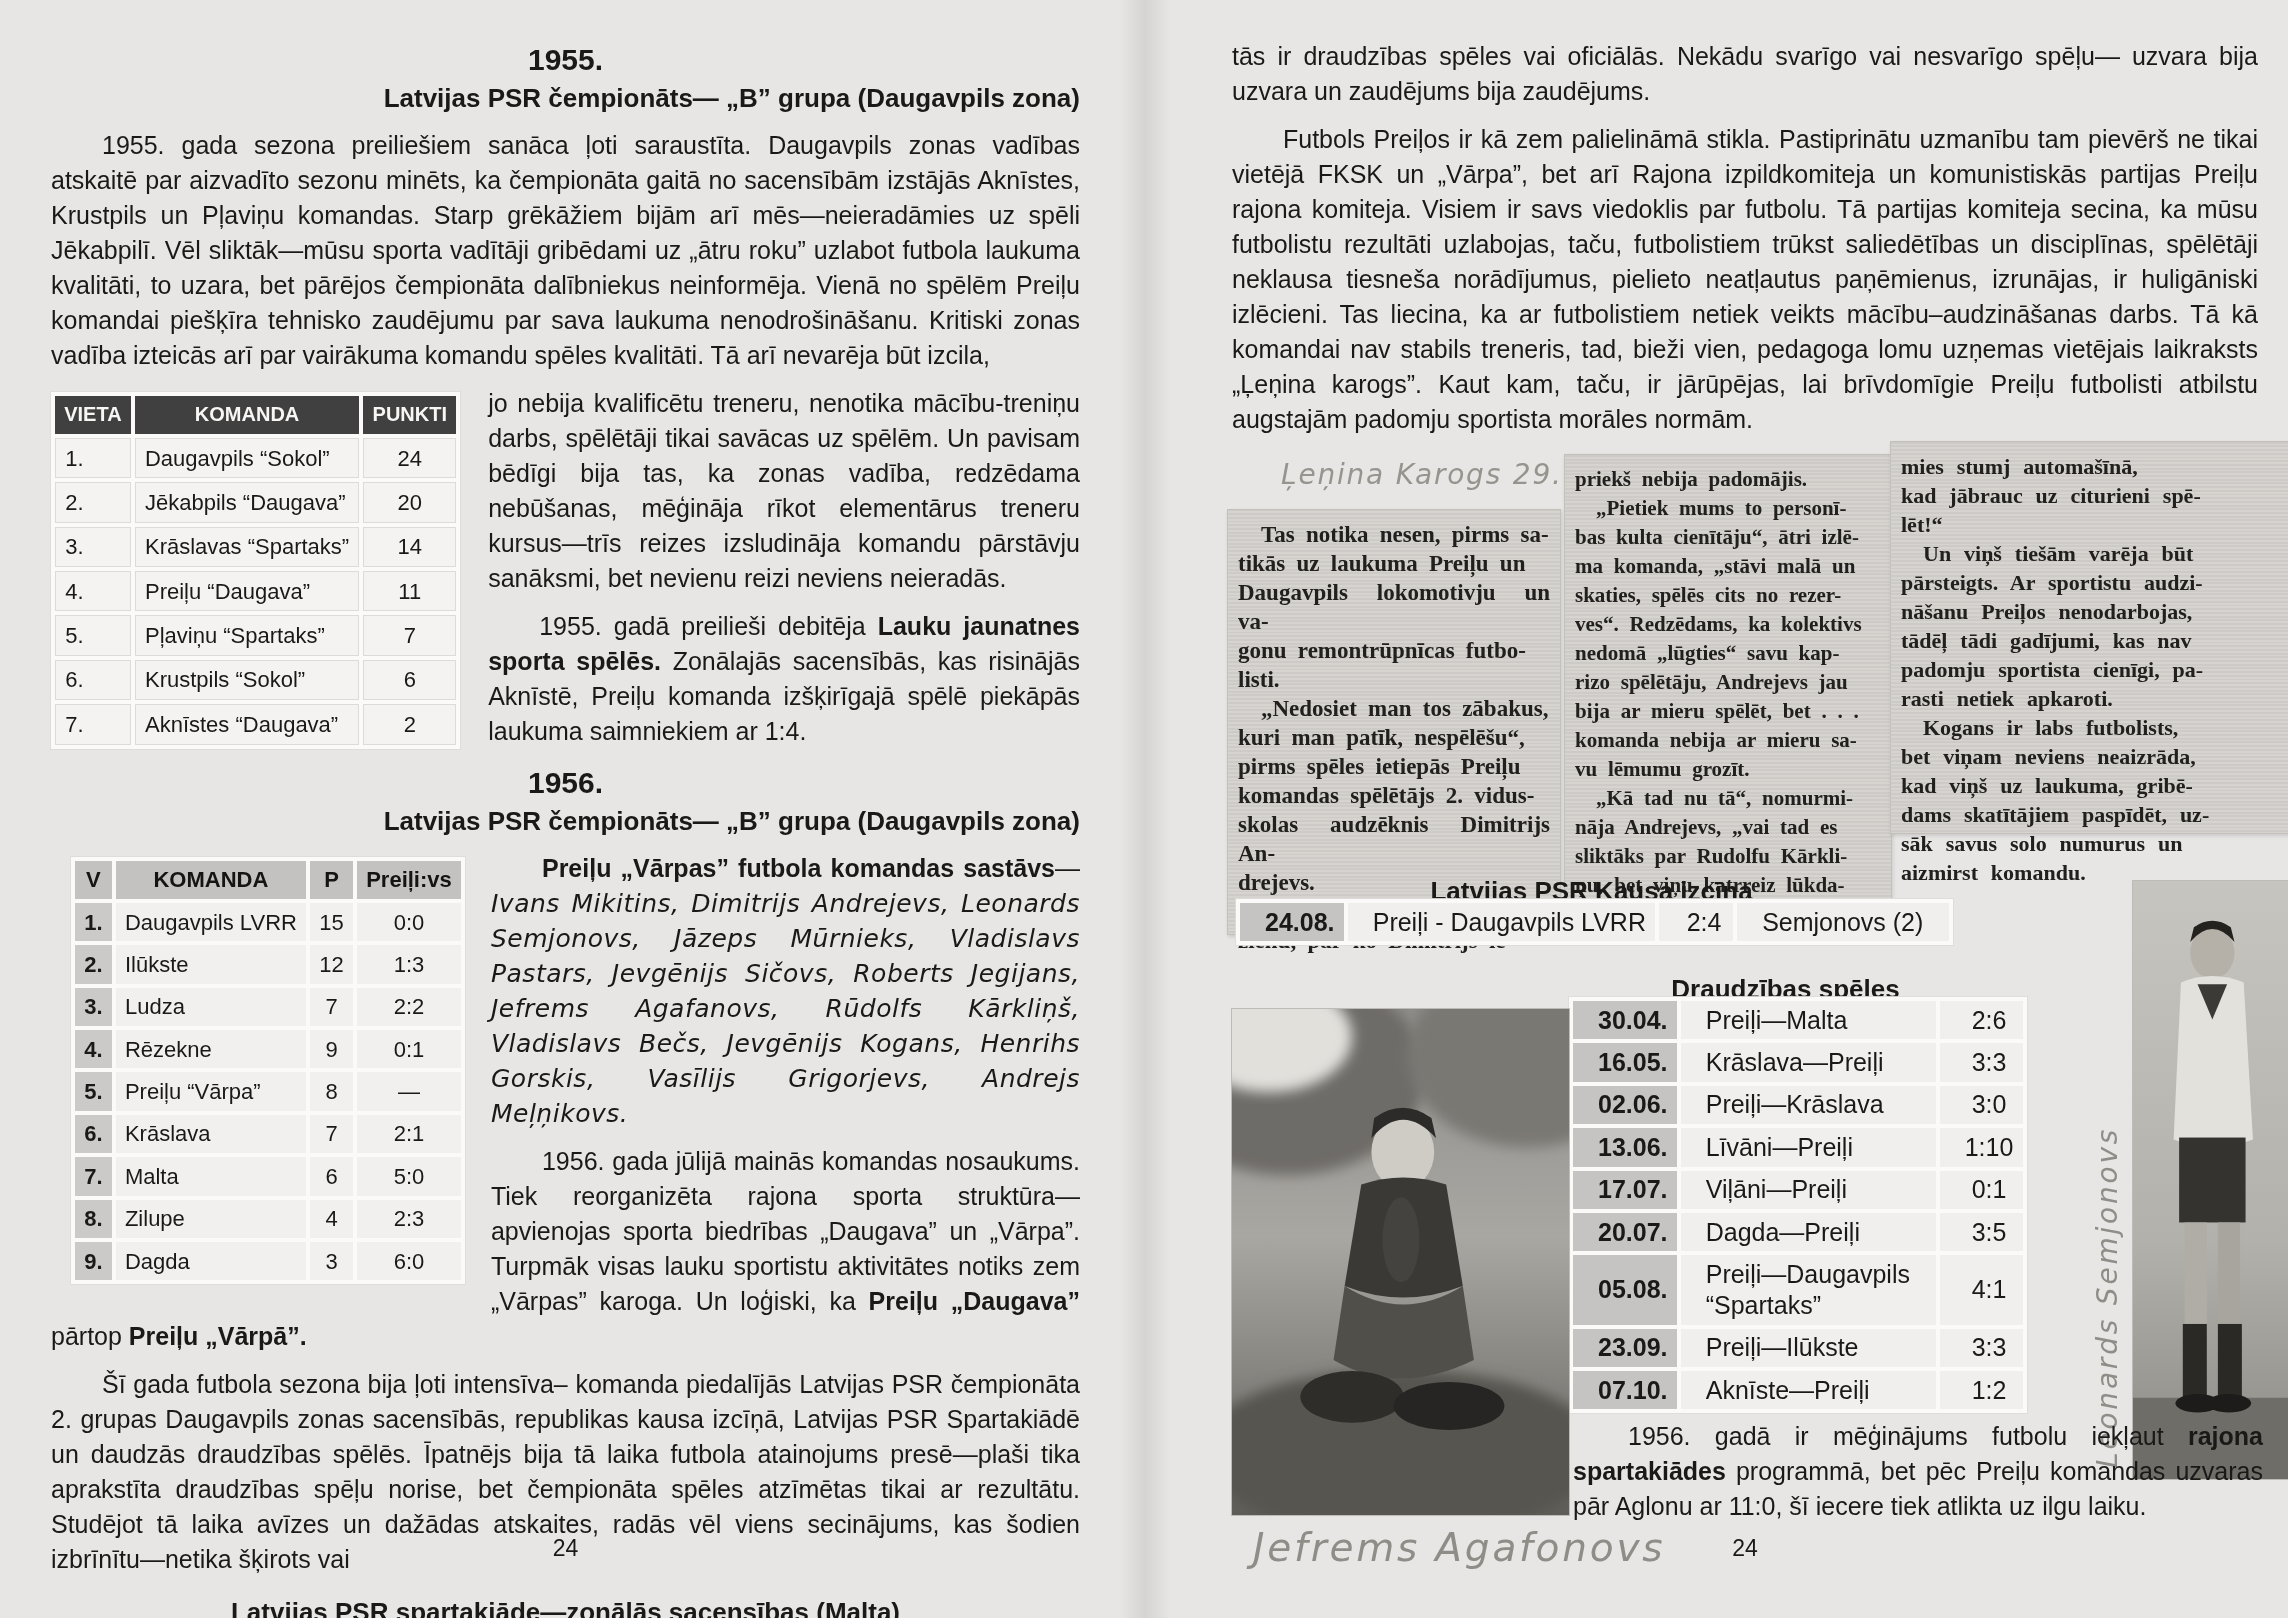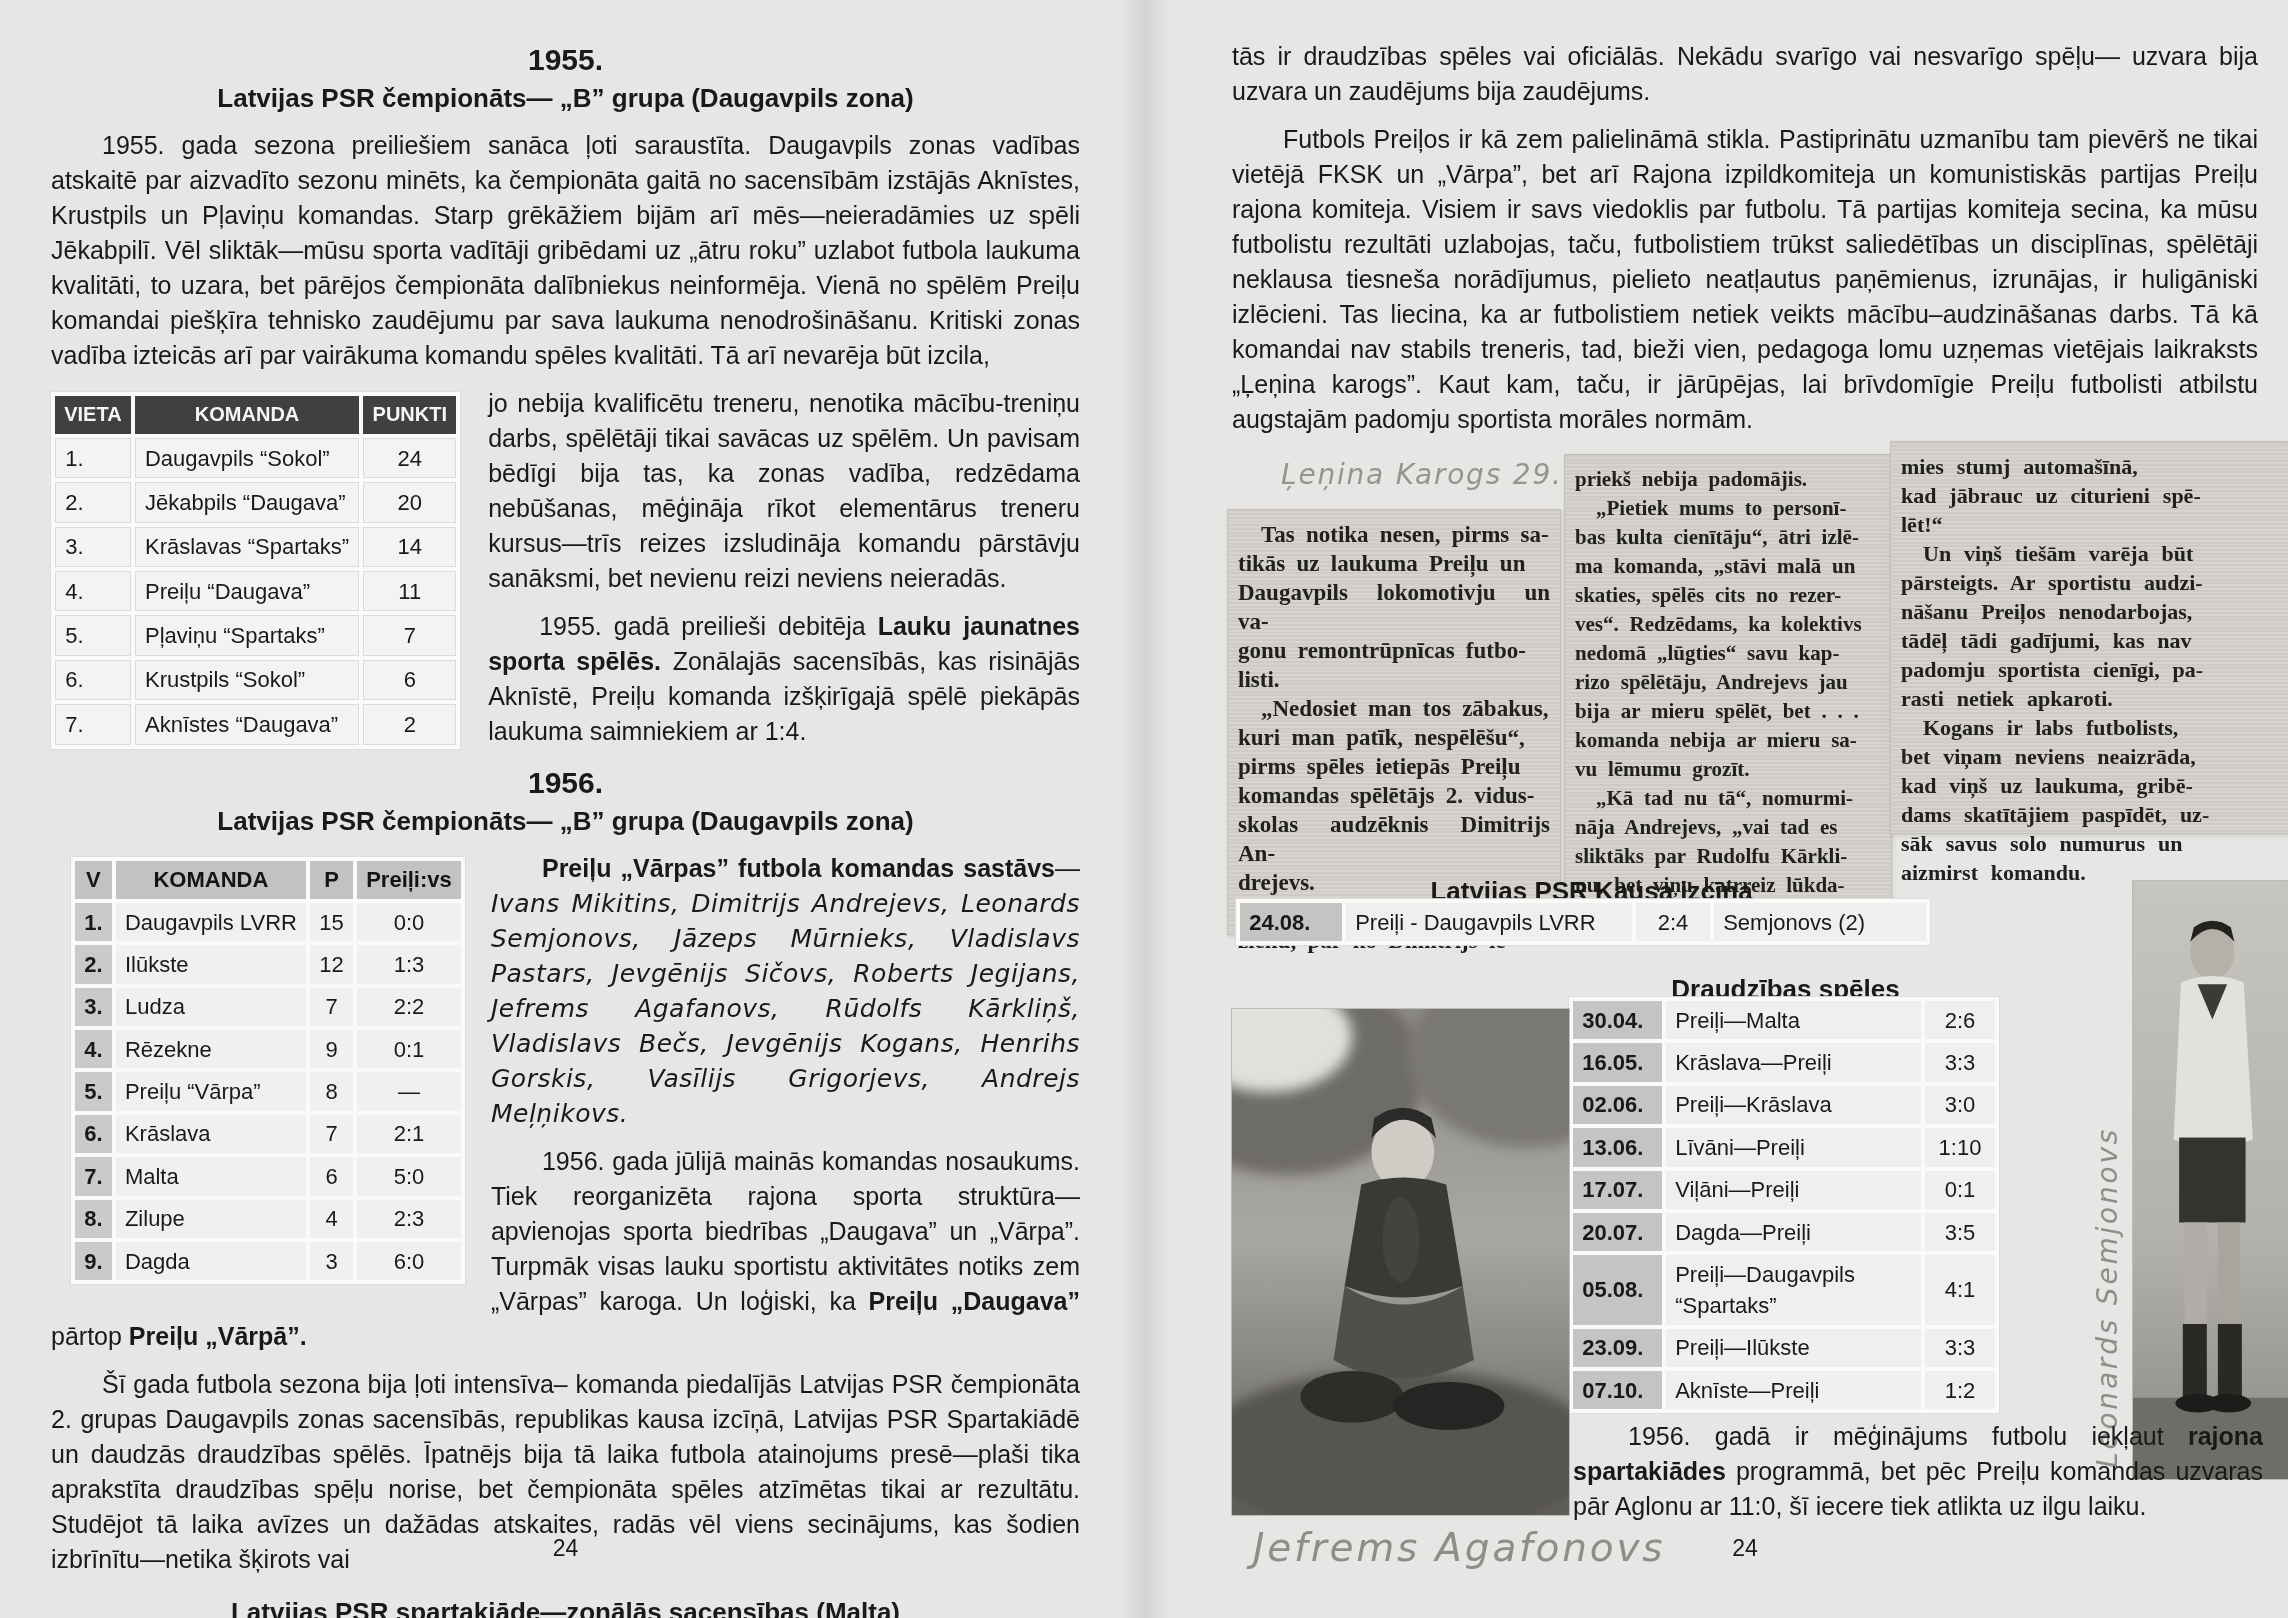--- a/index.html
+++ b/index.html
@@ -16,21 +16,21 @@
   .page{position:absolute;top:0;width:1144px;height:1586px;}
   #page-left{left:0;}
   #page-right{left:1144px;}
 
   .flow{position:absolute;left:51px;top:39px;width:1029px;}
   .rflow{position:absolute;left:88px;top:39px;width:1026px;}
 
   p{margin:0 0 13px 0;font-size:25px;line-height:35px;text-align:justify;}
   .ind{text-indent:51px;}
   .year{font-size:30px;font-weight:bold;text-align:center;margin:0;line-height:41px;}
-  .sub{font-size:26px;font-weight:bold;text-align:center;margin:0 0 11px 0;line-height:37px;}
+  .sub{font-size:26px;font-weight:bold;text-align:right;margin:0 0 11px 0;line-height:37px;}
   .tbl-title{font-size:26px;font-weight:bold;text-align:center;margin:16.6px 0 0 0;clear:both;line-height:37px;}
   b{font-weight:bold;}
   .hand{font-family:"DejaVu Sans",sans-serif;font-style:italic;letter-spacing:0.5px;}
 
   table{border-collapse:separate;border-spacing:4.6px;background:#fbfaf9;box-shadow:0 0 0 0.9px #dddcda;}
   td,th{padding:3.7px 9.2px;font-size:22px;line-height:31px;white-space:nowrap;}
 
   
   .t55{float:left;width:277px;margin:5.5px 28px 9.2px 0;}
   .t55 th{background:#404040;color:#f7f6f5;font-weight:bold;text-align:center;font-size:20px;}
@@ -39,21 +39,21 @@
   .t55 td:last-child{text-align:center;}
 
   
   .t56{float:left;width:355px;margin:5.5px 26px 9.2px 20px;}
   .t56 th{background:#c3c2c0;color:#141413;font-weight:bold;text-align:center;}
   .t56 td{background:#f1f0ee;}
   .t56 td:first-child{background:#cbcac8;font-weight:bold;}
   .t56 td:nth-child(3),.t56 td:nth-child(4){text-align:center;}
 
   
-  .fx td{background:#f0efed;font-size:22px;}
+  .fx td{background:#f0efed;font-size:25px;padding-left:25px;}
   .fx td:first-child{background:#c5c4c2;font-weight:bold;}
   .fx td:nth-child(3){text-align:center;}
 
   .kausa-title{position:absolute;left:92px;top:856px;width:711px;}
   .kausa{position:absolute;left:92px;top:899px;}
   .draud-title{position:absolute;left:420px;top:954px;width:443px;}
   .draud{position:absolute;left:425px;top:997px;}
   .draud td{white-space:normal;}
 
   

